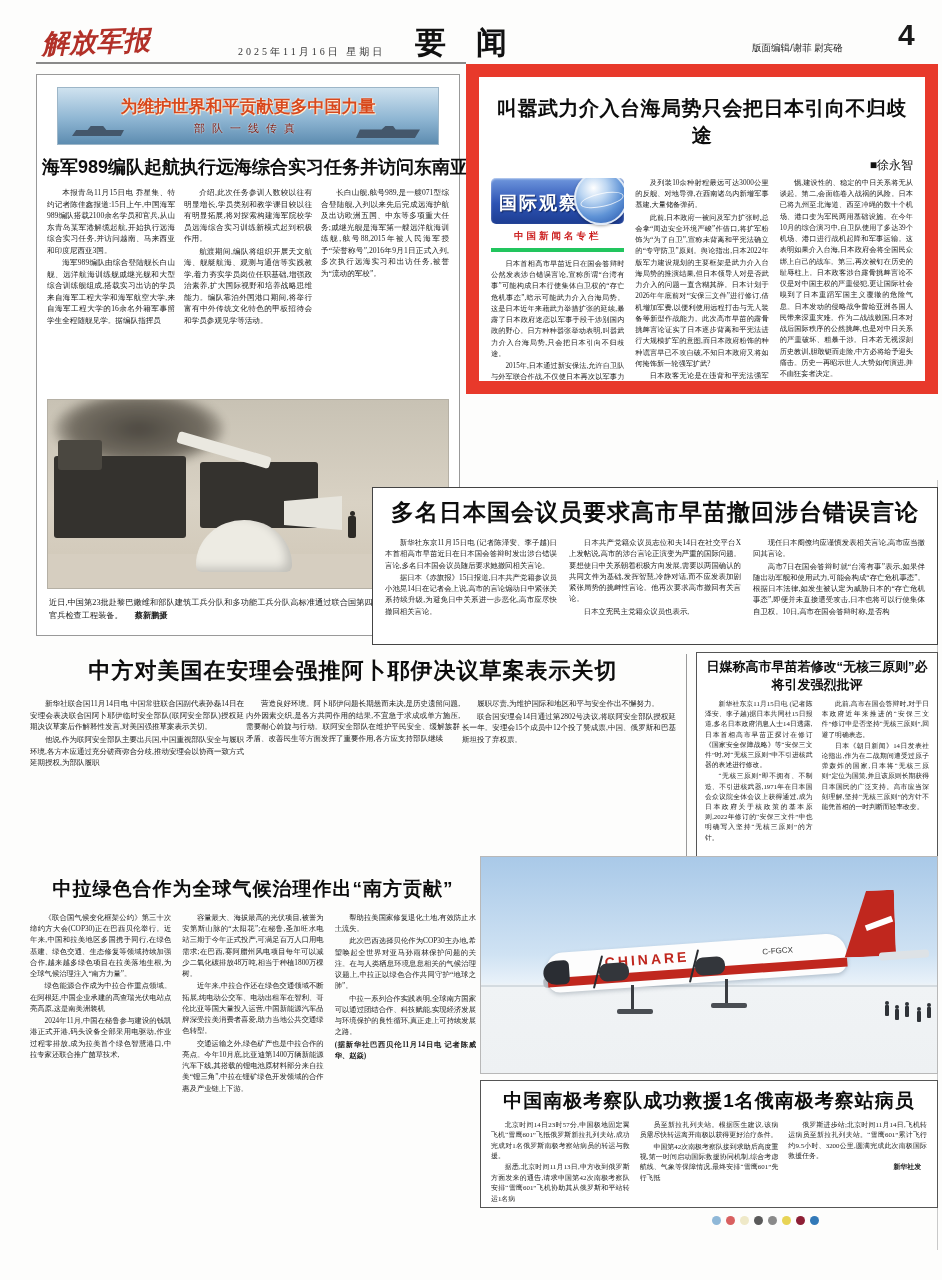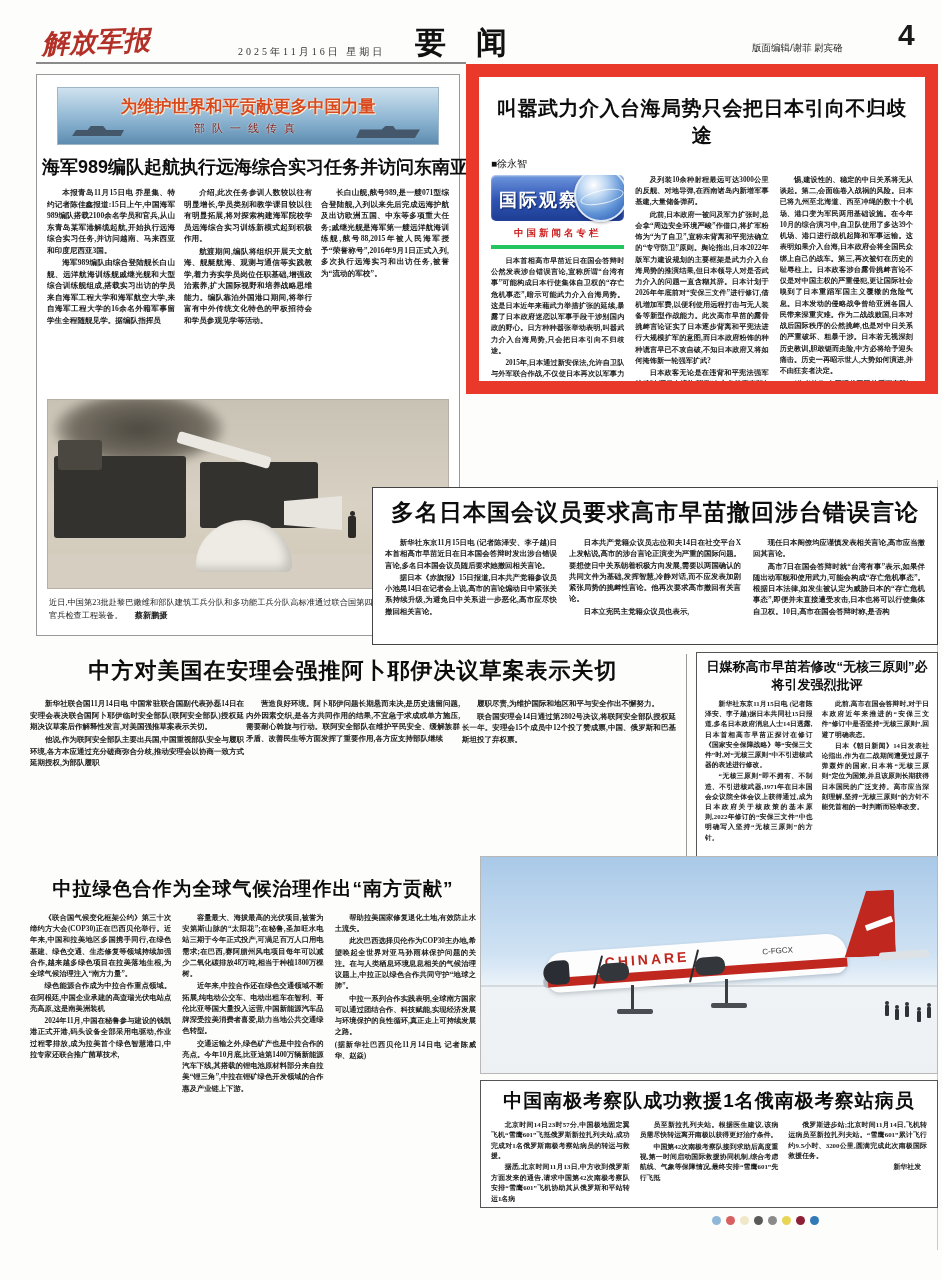--- a/index.html
+++ b/index.html
@@ -15,21 +15,21 @@
                font-size:31px;font-weight:bold;letter-spacing:30px;color:#111;}
   .hdr-editors{position:absolute;left:752px;top:42px;font-size:9.5px;color:#222;font-family:"Liberation Sans",sans-serif;}
   .hdr-page{position:absolute;left:898px;top:18px;font-size:30px;font-weight:bold;font-family:"Liberation Sans",sans-serif;}
   .hdr-rule{position:absolute;left:36px;top:62px;width:430px;height:2px;background:#8a8a8a;}
   .page-edge{position:absolute;left:937px;top:480px;width:1px;height:770px;background:#c9c9c9;}
 
   
   .headline{font-family:"Liberation Sans",sans-serif;font-weight:bold;text-align:center;color:#0d0d0d;}
   .cols{display:flex;text-align:justify;overflow:hidden;}
   .cols .col{flex:1;overflow:hidden;}
-  .col p{margin:0 0 1px 0;text-indent:2em;font-weight:bold;}
+  .col p{margin:0 0 1px 0;text-indent:2em;}
   .credit-line{font-weight:bold;}
 
   
   .navy-box{position:absolute;left:36px;top:74px;width:424px;height:562px;border:1px solid #999;background:#fff;}
   .banner{position:absolute;left:20px;top:12px;width:382px;height:58px;overflow:hidden;
           background:linear-gradient(180deg,#cfe2ef 0%,#8fb6d3 55%,#5d8cb0 100%);border:1px solid #9db6c8;}
   .banner-title{position:relative;margin-top:7px;text-align:center;font-family:"Liberation Sans",sans-serif;
                 font-size:17px;font-weight:bold;color:#d8491d;text-shadow:0 0 2px #fff,1px 1px 0 #ffe9c8;}
   .banner-sub{position:relative;margin-top:3px;text-align:center;font-size:11px;font-weight:normal;
               letter-spacing:7px;color:#7c1d14;text-shadow:0 0 2px #fff;}
@@ -53,21 +53,21 @@
   .person{position:absolute;width:8px;height:22px;background:#2c2a26;border-radius:2px;}
   .person::before{content:"";position:absolute;left:1.5px;top:-5px;width:5px;height:5px;border-radius:50%;background:#2c2a26;}
   .ground{position:absolute;left:0;bottom:0;width:100%;height:34px;background:#d6cec0;}
   .navy-caption{position:absolute;left:12px;top:522px;width:398px;font-size:8.2px;line-height:1.55;text-align:justify;color:#222;}
   .navy-caption .credit-line{margin-left:10px;}
 
   
   .red-box{position:absolute;left:466px;top:64px;width:472px;height:330px;background:#e8392b;padding:13px;}
   .red-inner{width:100%;height:100%;background:#fff;padding:4px 12px;overflow:hidden;}
   .intl-headline{margin-top:14px;font-size:20px;letter-spacing:0.5px;}
-  .intl-byline{text-align:left;font-size:10px;margin:8px 0 4px 0;color:#111;}
+  .intl-byline{text-align:right;font-size:12px;margin:8px 0 4px 0;color:#111;}
   .intl-cols{gap:11px;height:288px;font-size:7.2px;line-height:1.56;color:#222;}
   .badge{width:100%;height:76px;margin-bottom:5px;}
   .badge-top{position:relative;height:46px;border-radius:5px;
              background:linear-gradient(180deg,#6f97dd 0%,#2d53b4 55%,#1d3d92 100%);
              box-shadow:inset 0 1px 2px rgba(255,255,255,.6);}
   .badge-title{position:absolute;left:8px;top:11px;font-family:"Liberation Sans",sans-serif;font-size:18px;
                font-weight:bold;color:#fff;letter-spacing:2px;text-shadow:1px 1px 1px #10255e;}
   .globe{position:absolute;right:-4px;top:-7px;width:54px;height:54px;border-radius:50%;
          background:radial-gradient(circle at 35% 30%,#ffffff 0%,#bcd6f2 28%,#5f93d6 60%,#1f4ea8 100%);
          border:2px solid #dfe9f6;box-shadow:0 1px 3px rgba(0,0,0,.35);}

